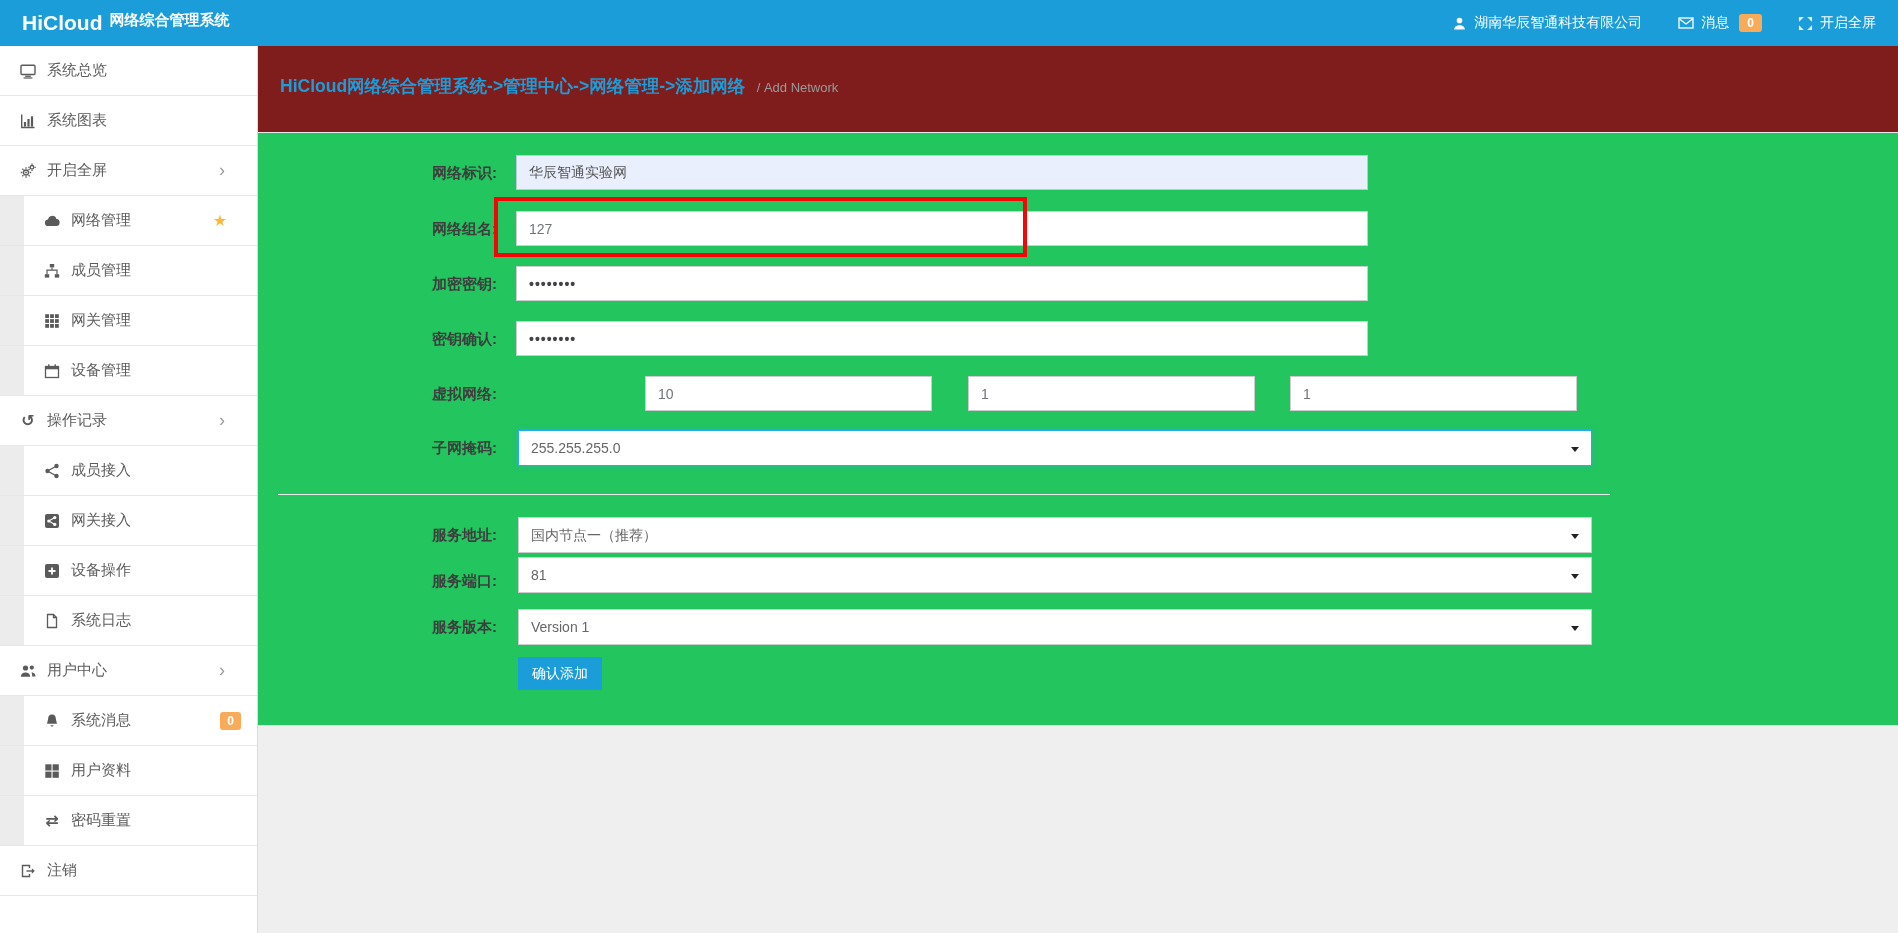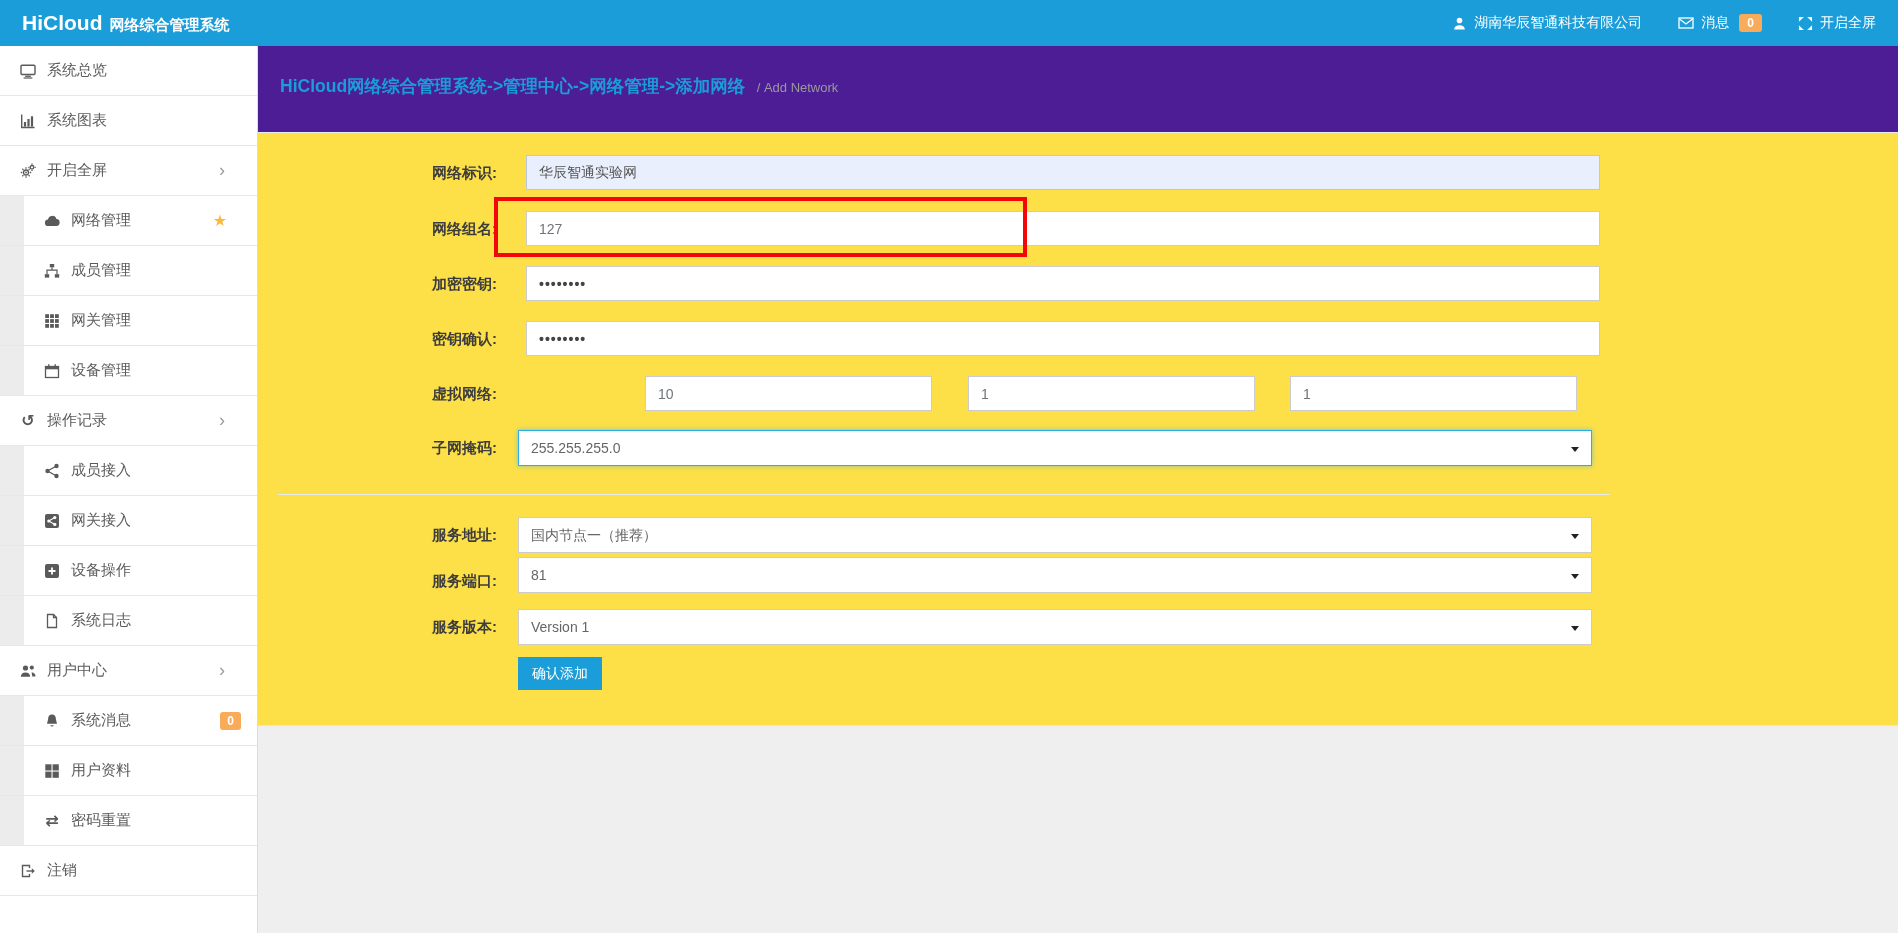--- a/index.html
+++ b/index.html
@@ -2,21 +2,21 @@
 <html><head>
 <meta charset="utf-8">
 <style>
   html,body{margin:0;padding:0;background:#fff;}
   .page{position:relative;width:1898px;height:933px;overflow:hidden;background:#fff;
         font-family:"Liberation Sans","DejaVu Sans",sans-serif;}
 
   
   .header{position:absolute;left:0;top:0;width:1898px;height:46px;background:var(--accent,#1a9dd8);
           display:flex;align-items:center;box-sizing:border-box;padding:0 22px;color:#fff;}
-  .logo{display:flex;align-items:flex-end;cursor:pointer;}
+  .logo{display:flex;align-items:flex-start;cursor:pointer;}
   .logo-primary{font-size:21px;font-weight:bold;letter-spacing:0;}
   .logo-secondary{font-size:15px;font-weight:bold;margin-left:7px;}
   .header-right{margin-left:auto;display:flex;align-items:center;gap:36px;font-size:14px;}
   .header-item{display:flex;align-items:center;gap:7px;cursor:pointer;white-space:nowrap;}
   .hbadge{display:inline-block;background:var(--badge,#f8ac59);color:#fff;font-size:12px;font-weight:bold;
           padding:2px 8px;border-radius:3px;margin-left:3px;}
   .hicon svg{display:block;}
 
   
   .sidebar{position:absolute;left:0;top:46px;width:257px;height:887px;background:#fff;
@@ -31,32 +31,32 @@
   .glyph{font-size:16px;line-height:1;color:#5a5a5a;font-weight:bold;}
   .chev-wrap{position:absolute;right:16px;top:50%;transform:translateY(-55%);}
   .chev-wrap .glyph{color:#9b9b9b;font-weight:normal;font-size:18px;}
   .star-wrap{position:absolute;right:18px;top:50%;transform:translateY(-50%);}
   .star-wrap .glyph{color:var(--star,#fcb83d);font-size:16px;}
   .sbadge{position:absolute;right:16px;top:50%;transform:translateY(-50%);
           background:var(--badge,#f8ac59);color:#fff;font-size:12px;font-weight:bold;
           padding:2px 7px;border-radius:3px;}
 
   
-  .breadcrumb{position:absolute;left:258px;top:46px;width:1640px;height:87px;background:#4c1d95;
+  .breadcrumb{position:absolute;left:258px;top:46px;width:1640px;height:87px;background:#7f1d1d;
               box-sizing:border-box;border-bottom:1px solid #e7eaec;padding:28px 0 0 22px;white-space:nowrap;}
   .crumb-main{color:var(--accent,#1a9dd8);font-weight:bold;font-size:17.5px;}
   .crumb-sub{color:#9a9a9a;font-size:13px;margin-left:7px;}
 
   
-  .form-panel{position:absolute;left:258px;top:133px;width:1640px;height:592px;background:#fde047;}
+  .form-panel{position:absolute;left:258px;top:133px;width:1640px;height:592px;background:#22c55e;}
   .flabel{position:absolute;left:0;width:239px;text-align:right;font-weight:bold;color:#3d3d3d;
           font-size:15px;line-height:35px;}
   .tinput{position:absolute;box-sizing:border-box;height:35px;border:1px solid #ccc;background:#fff;
           font-size:14px;color:#707478;padding:0 12px;font-family:inherit;outline:none;}
-  .tinput.main{left:268px;width:1074px;}
+  .tinput.main{left:258px;width:852px;}
   .tinput.readonly{background:#e9effc;border-color:#bac7e2;color:#555;}
   .tinput.vnet1{left:387px;width:287px;}
   .tinput.vnet2{left:710px;width:287px;}
   .tinput.vnet3{left:1032px;width:287px;}
   .pwd{letter-spacing:1px;font-weight:bold;color:#444;}
   .sel{position:absolute;box-sizing:border-box;height:36px;border:1px solid #ccc;background:#fff;
        font-size:14px;color:#666;line-height:34px;padding:0 26px 0 12px;cursor:pointer;}
   .sel.main{left:260px;width:1074px;}
   .sel .caret{position:absolute;right:12px;top:16px;width:0;height:0;
               border-left:4px solid transparent;border-right:4px solid transparent;border-top:5px solid #222;}

